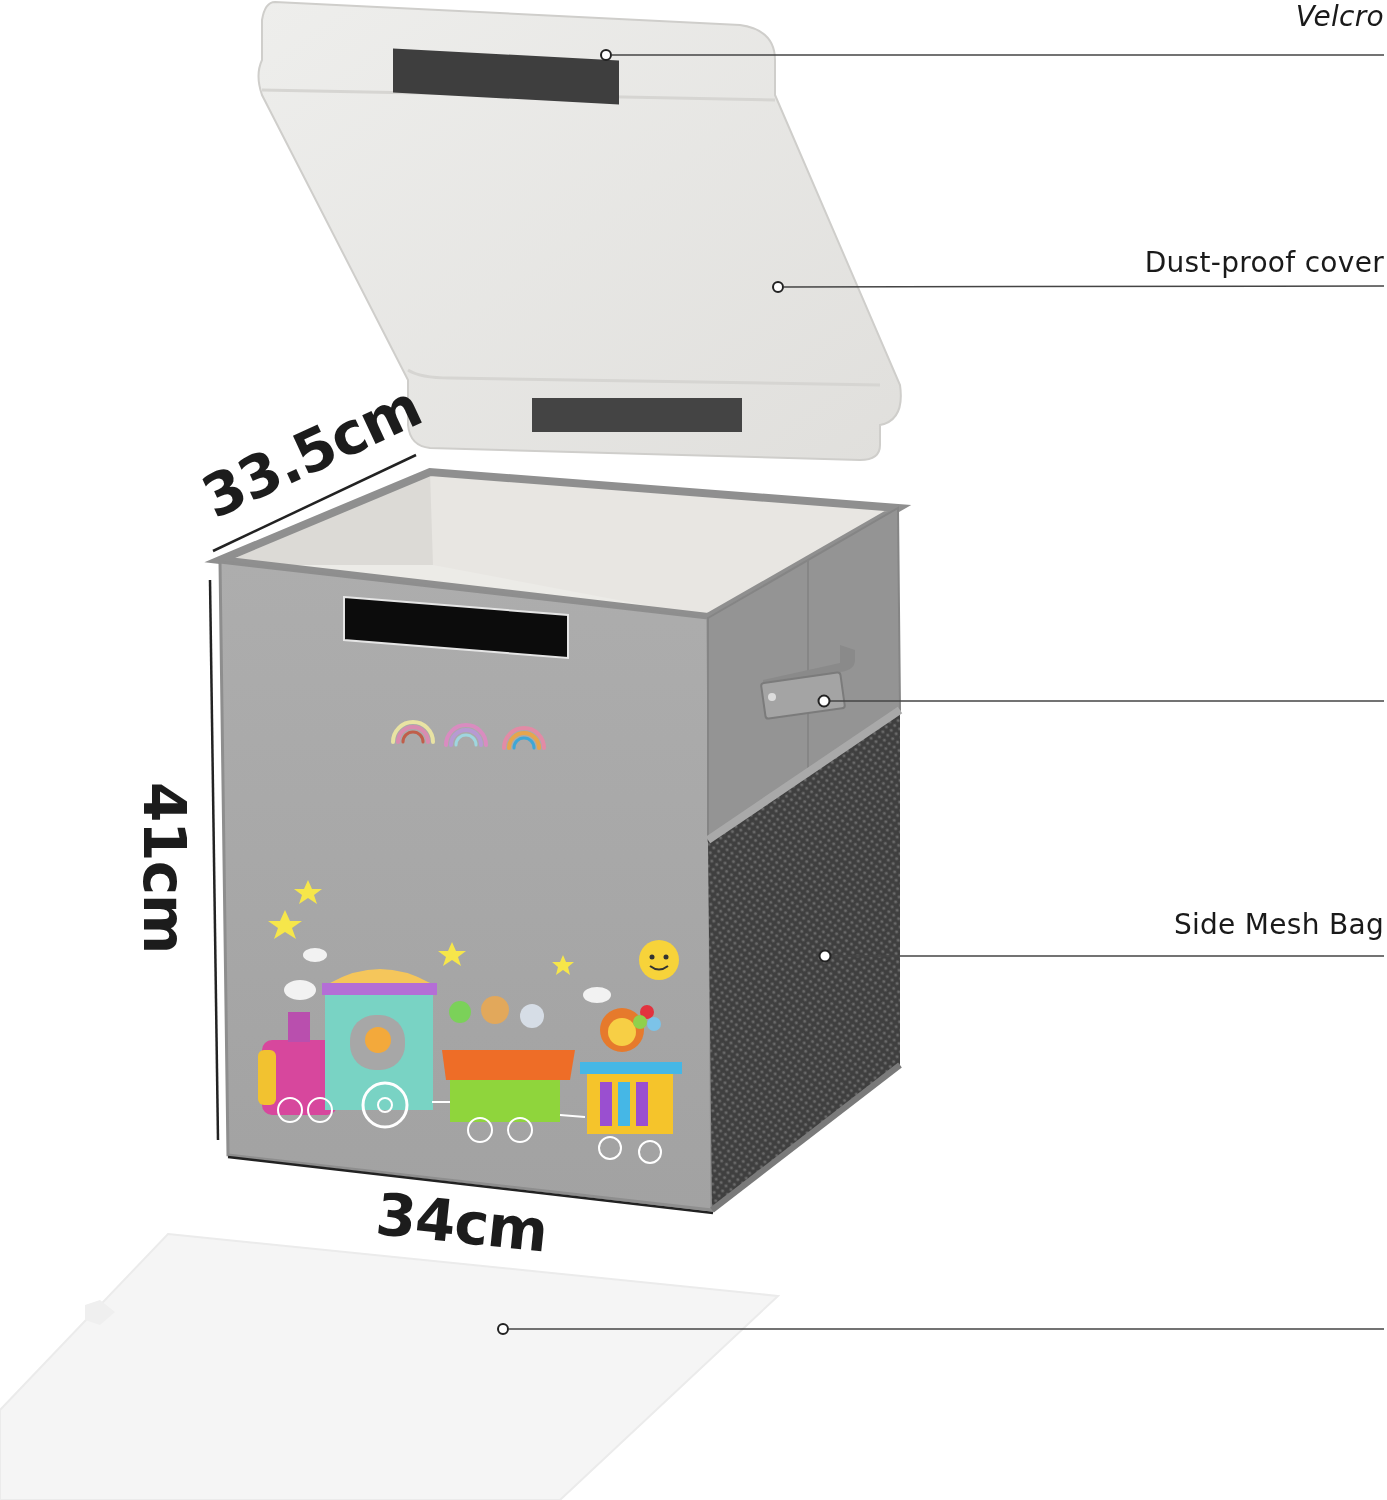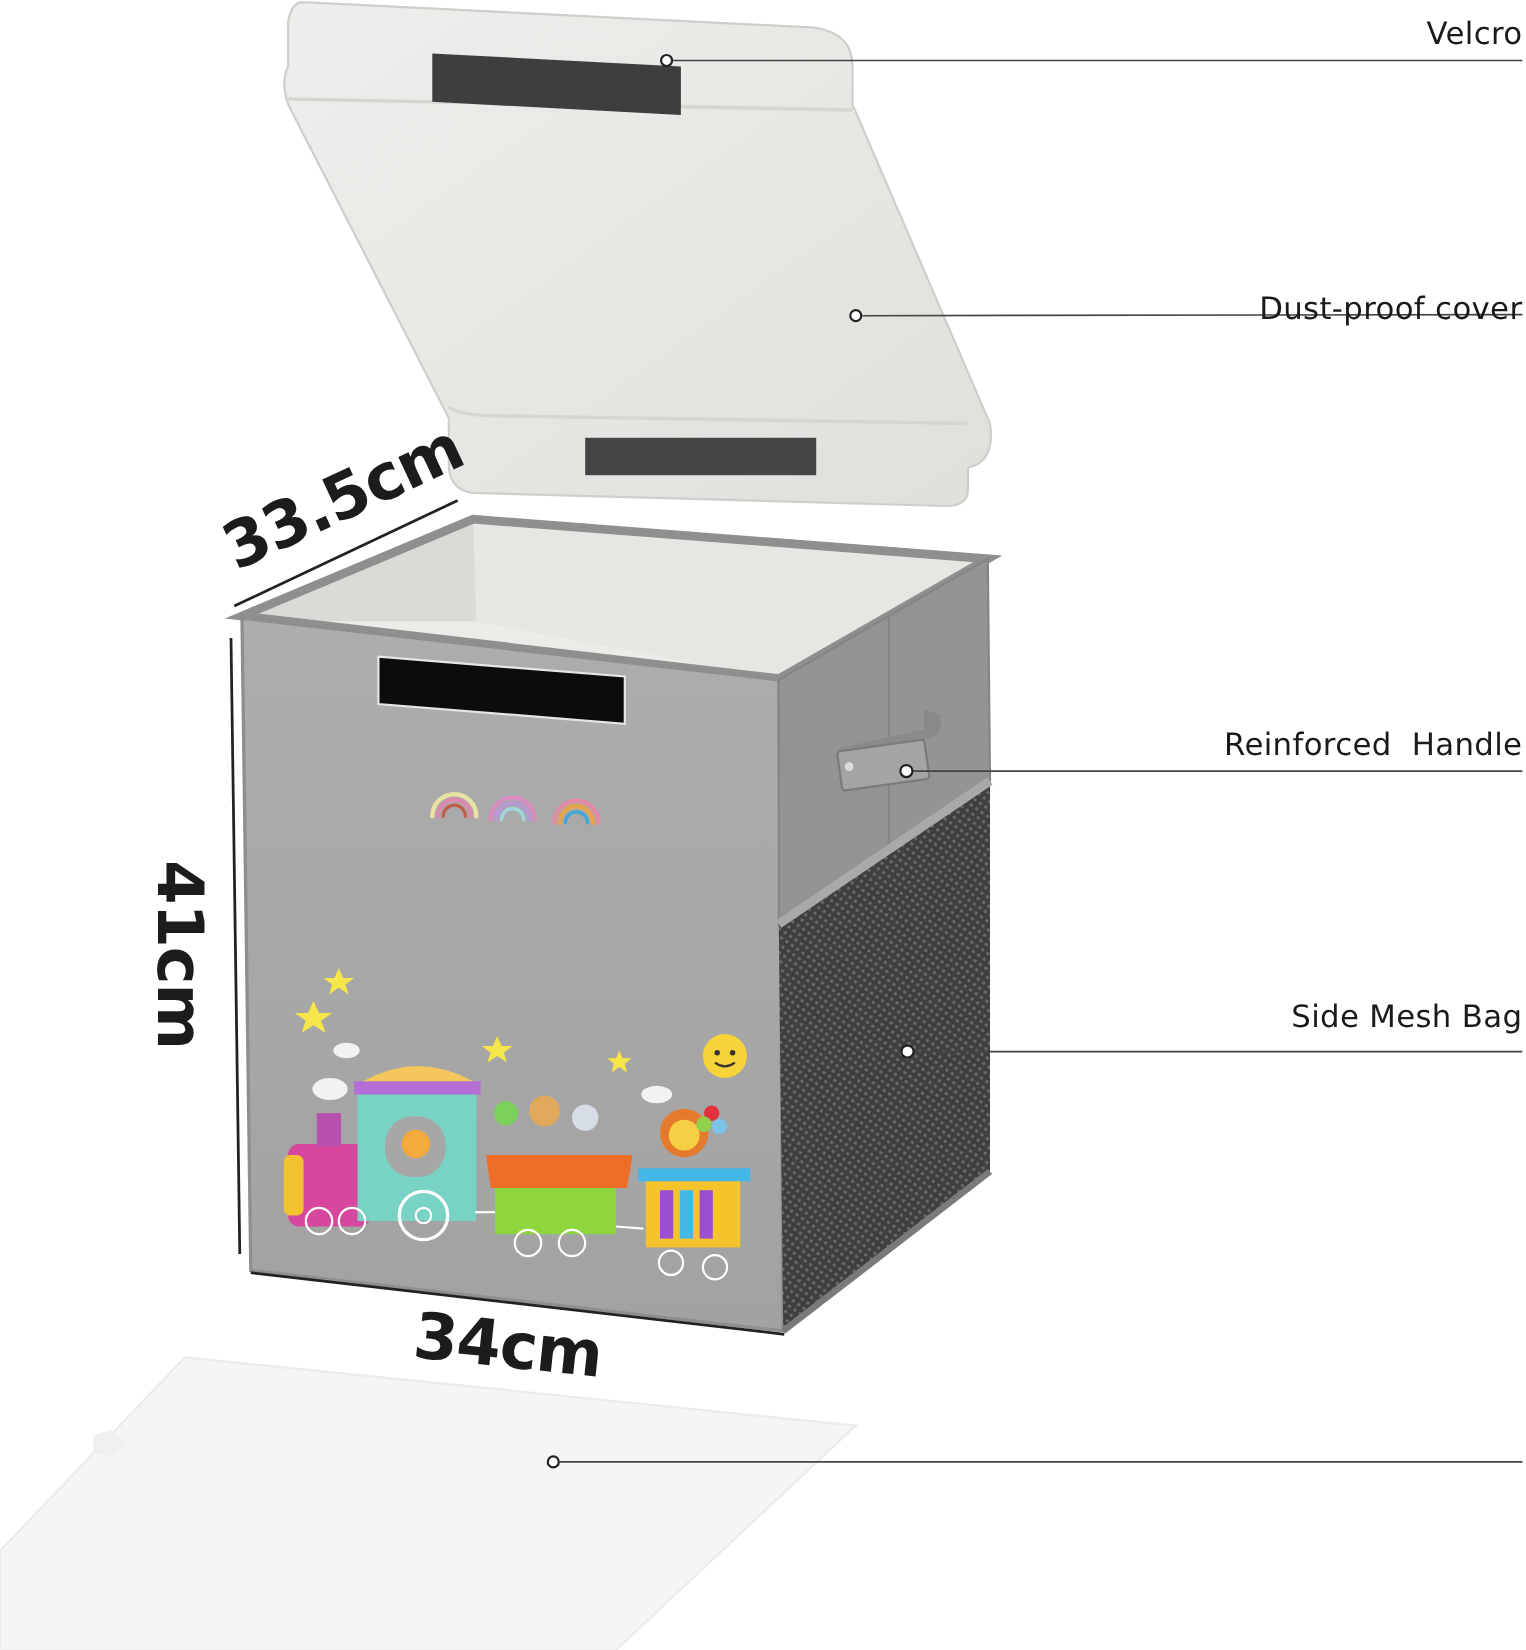--- a/index.html
+++ b/index.html
@@ -155,21 +155,20 @@
     <g>
       <line x1="831" y1="956" x2="1384" y2="956" stroke="#444" stroke-width="1.5"></line>
       <circle cx="825" cy="956" r="5.5" fill="#fff" stroke="#222" stroke-width="2"></circle>
     </g>
     <g>
       <line x1="509" y1="1329" x2="1384" y2="1329" stroke="#444" stroke-width="1.5"></line>
       <circle cx="503" cy="1329" r="5" fill="#fff" stroke="#222" stroke-width="2"></circle>
     </g>
   </svg>
 
-  <div class="label" style="top:14px;">Velcro</div>
-  <div class="label" style="top:264px;">Dust-proof cover</div>
-  <div class="label" style="top:660px;">Reinforced  Handle</div>
+  <div class="label" style="top:0;font-style:italic;">Velcro</div>
+  <div class="label" style="top:246px;">Dust-proof cover</div>
   <div class="label" style="top:908px;">Side Mesh Bag</div>
 
   <div class="dim" style="left:192px; top:470px; transform:rotate(-25deg);">33.5cm</div>
   <div class="dim" style="left:140px; top:920px; transform:rotate(90deg); transform-origin:left top; left:198px; top:782px;">41cm</div>
   <div class="dim" style="left:380px; top:1180px; transform:rotate(6deg);">34cm</div>
 </div>
 
 </body></html>

